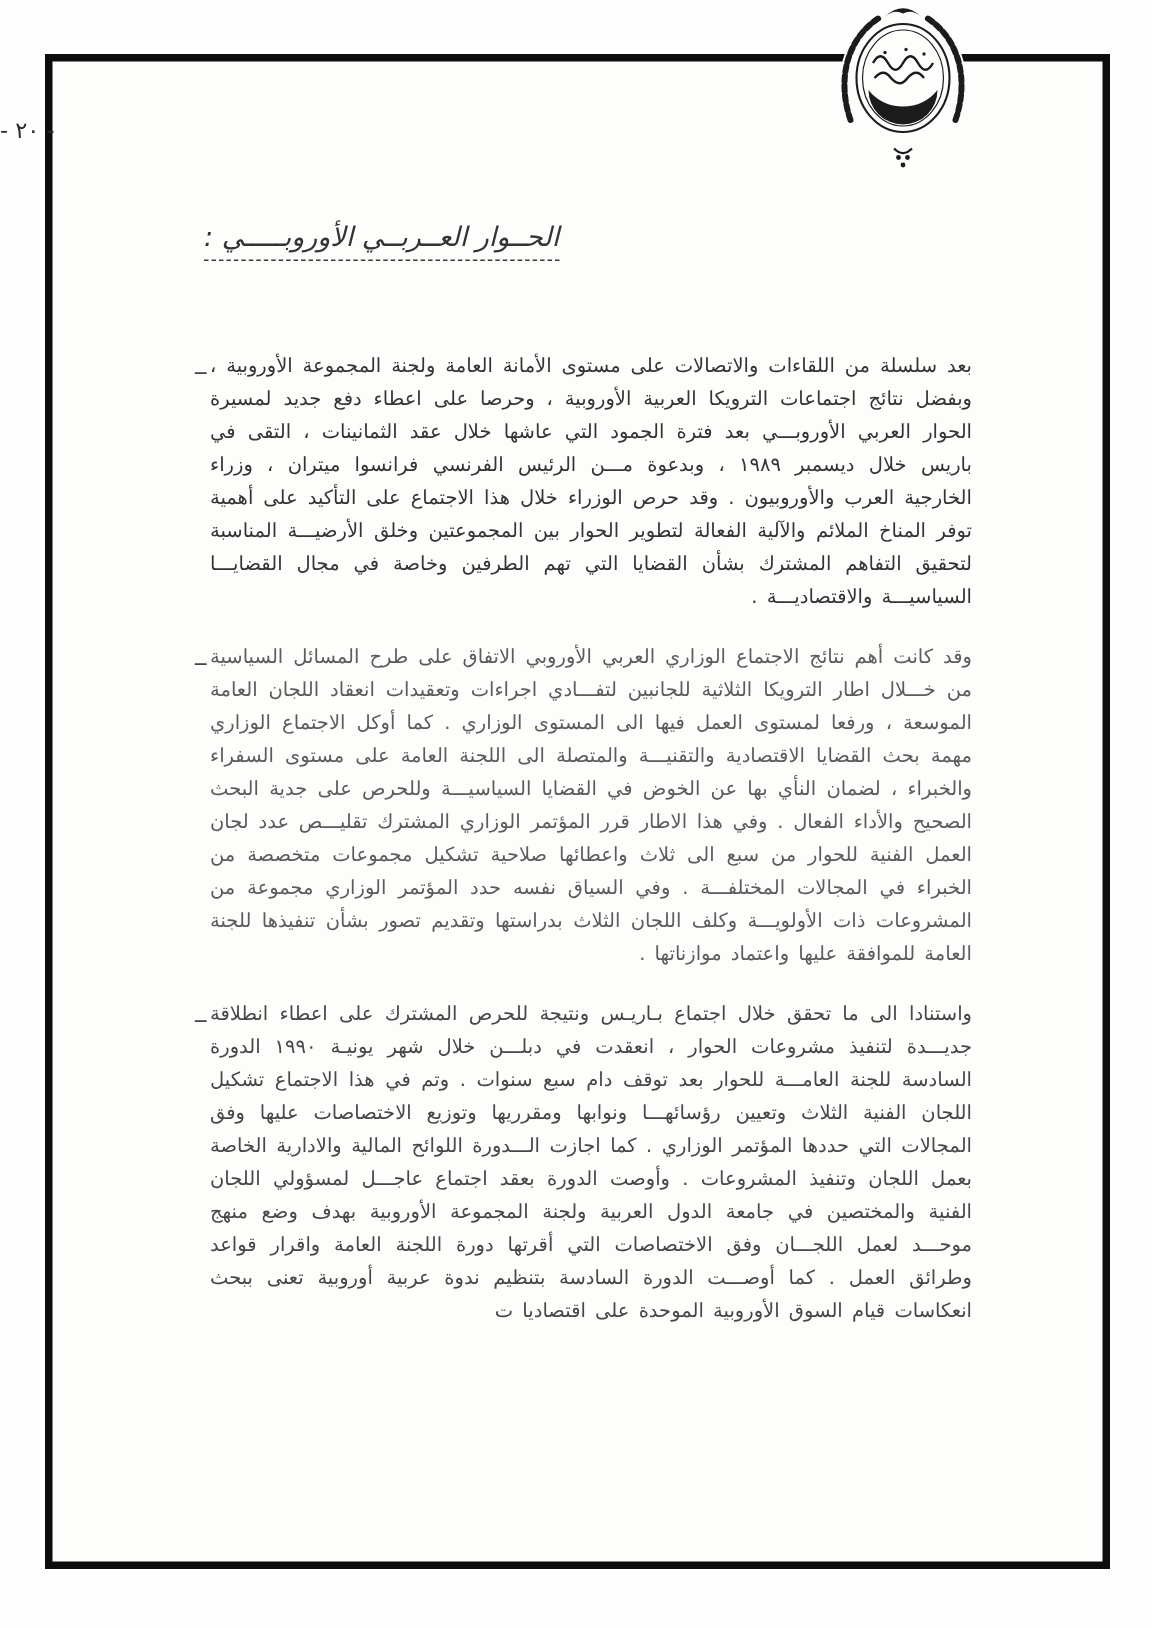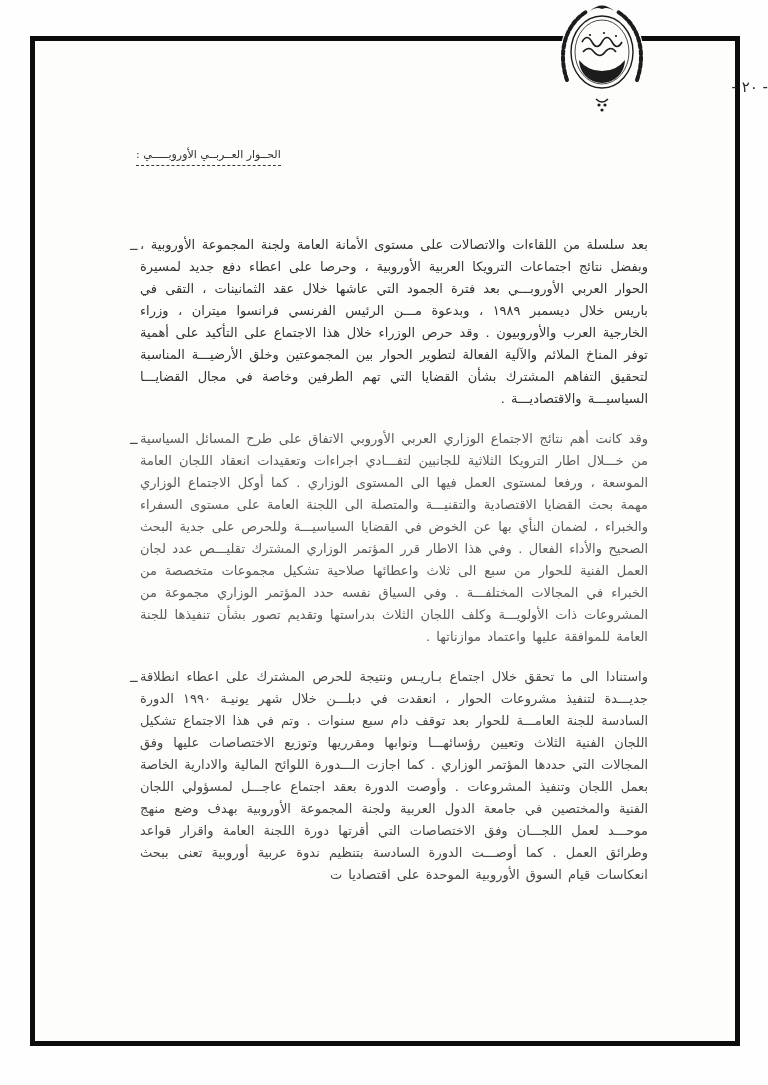--- a/index.html
+++ b/index.html
@@ -20,35 +20,36 @@
   }
   .emblem{
     position:absolute;
     left:552px;top:2px;
     width:100px;height:112px;
     z-index:3;
   }
   .page-number{
     position:absolute;
     left:0;top:78px;width:768px;
-    text-align:right;
+    text-align:left;
     font-size:15px;
     letter-spacing:3px;
     color:#2b2b2b;
     z-index:2;
     filter:blur(0.3px);
   }
   .heading{
     position:absolute;
     left:136px;top:148px;
     direction:rtl;
-    font-size:11px;
+    font-size:18px;
     color:#333;
     z-index:2;
     filter:blur(0.25px);
+    font-style:italic;
   }
   .heading span{
     display:inline-block;
     border-bottom:1.5px dashed #3a3a3a;
     padding-bottom:4px;
   }
   .content{
     position:absolute;
     left:140px;top:202px;
     width:508px;

